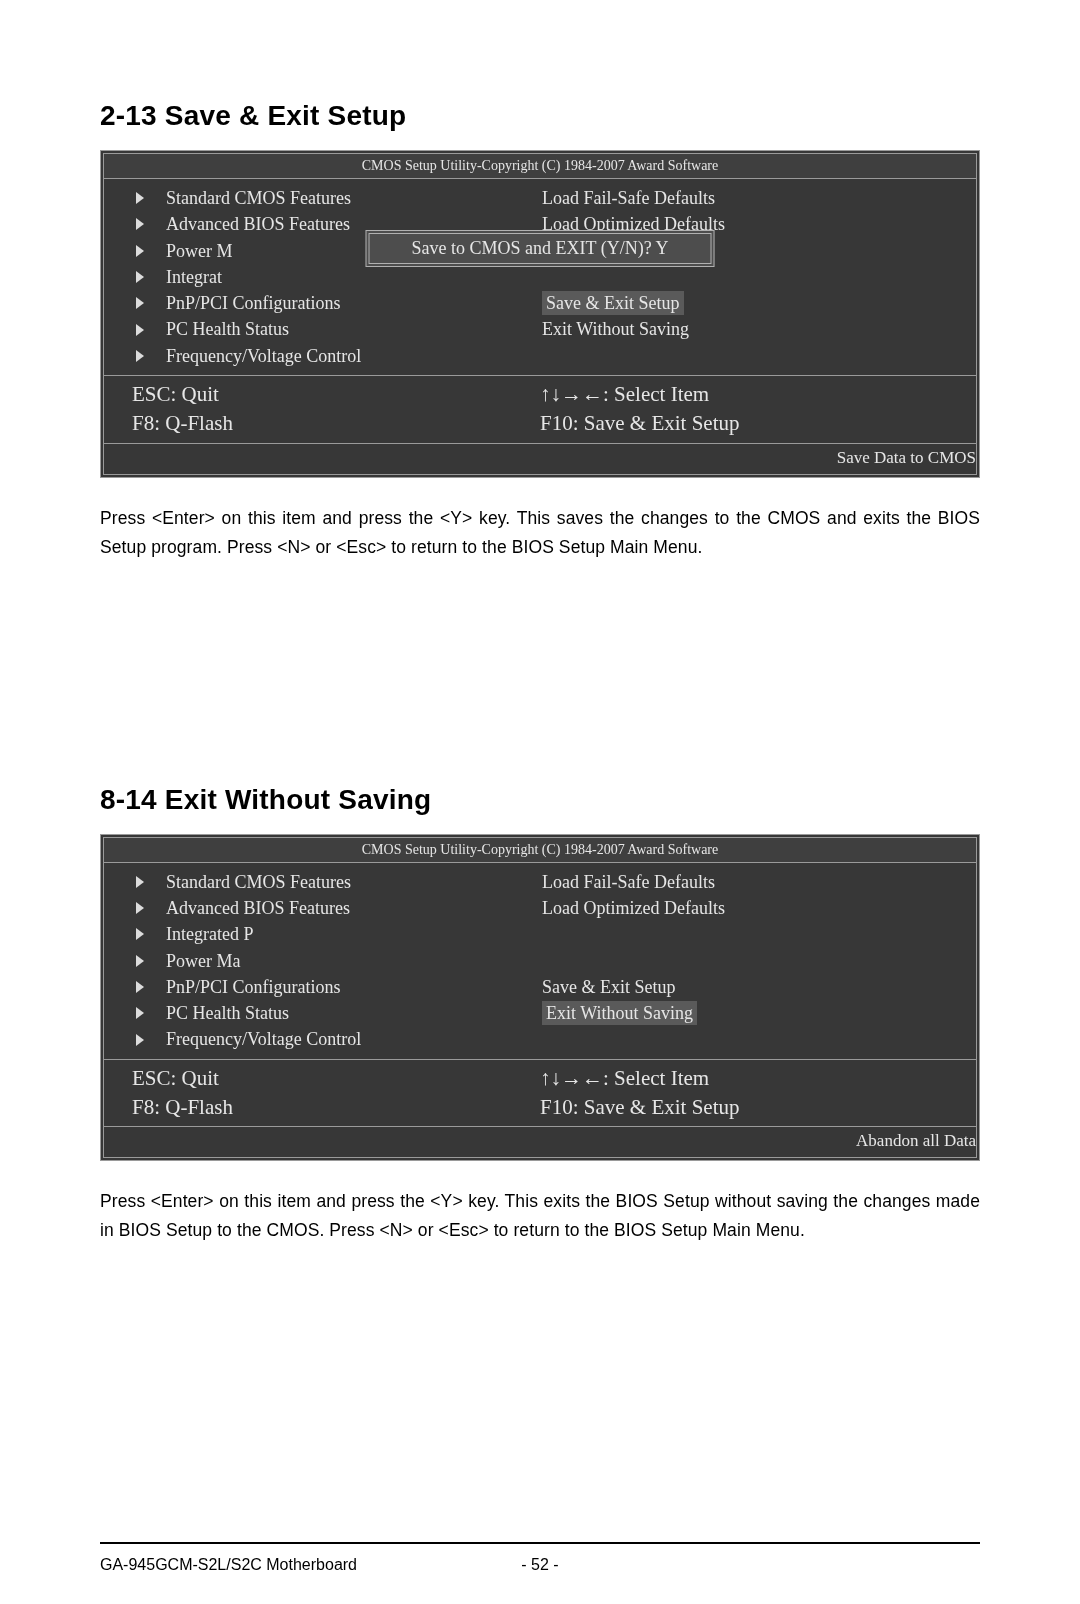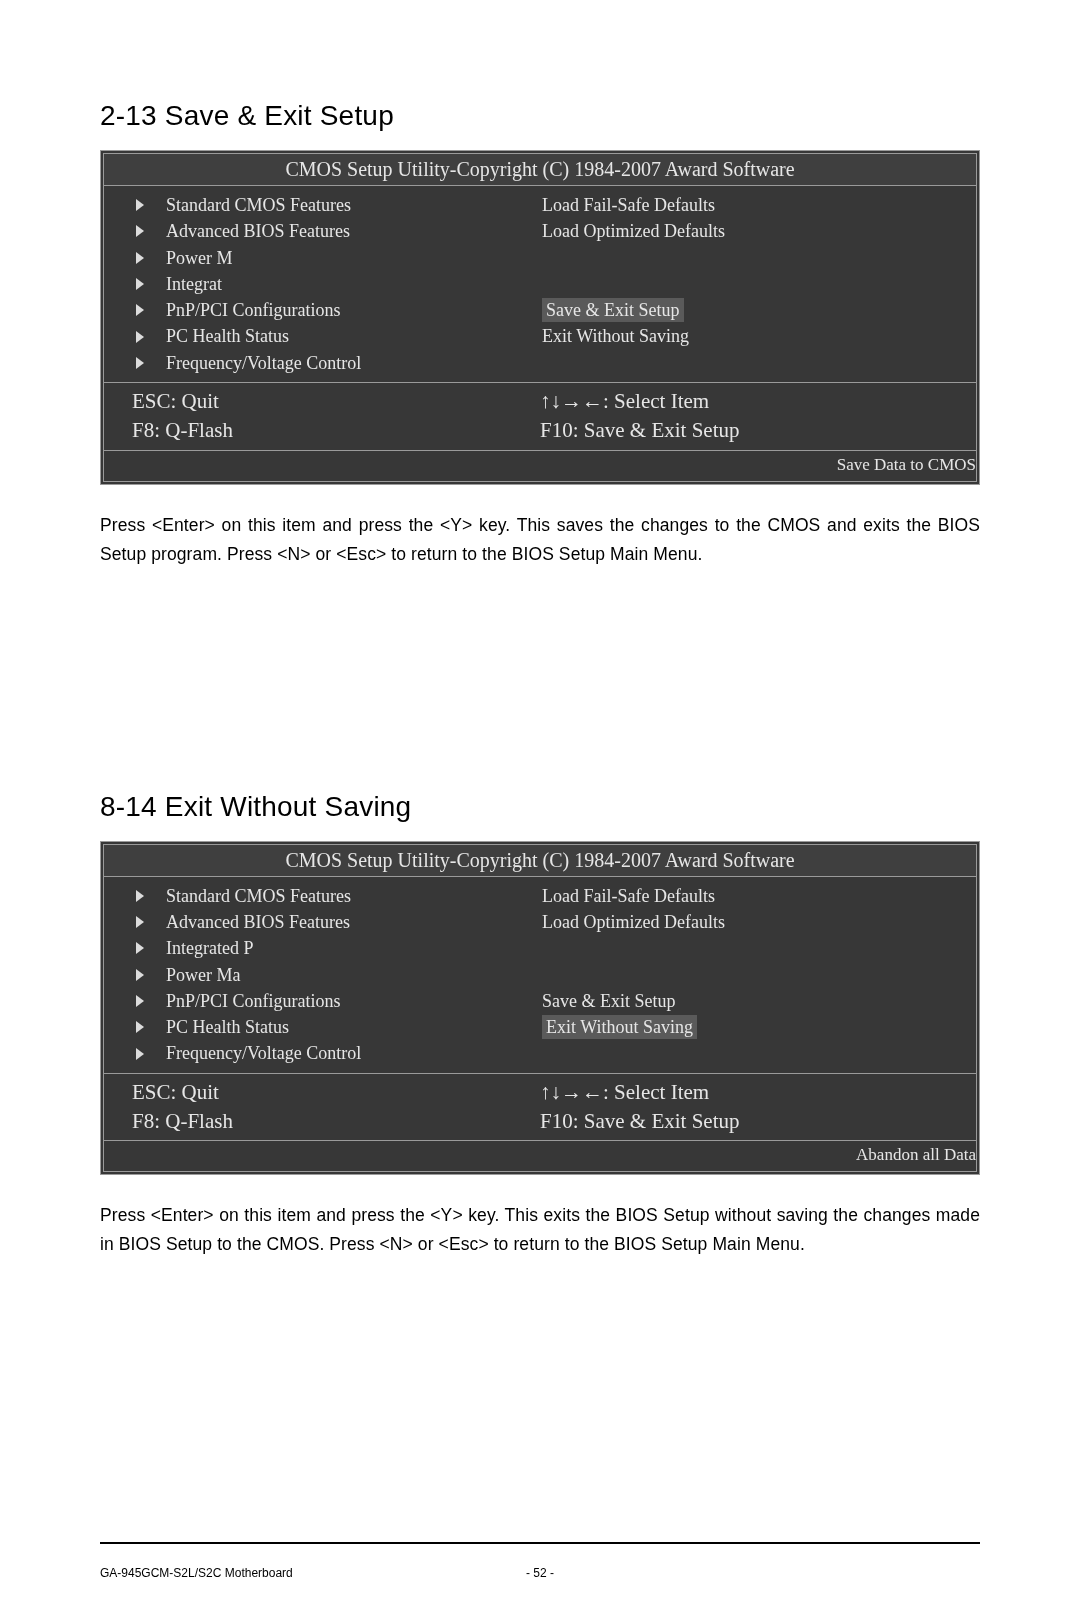--- a/index.html
+++ b/index.html
@@ -6,37 +6,37 @@
   body {
     background: #fff;
     font-family: Arial, Helvetica, sans-serif;
     width: 1080px;
     height: 1604px;
     position: relative;
     padding: 100px 100px 0 100px;
   }
   .sec-heading {
     font-size: 28px;
-    font-weight: normal;
+    font-weight: bold;
     letter-spacing: 0.2px;
     margin-bottom: 18px;
     color: #000;
   }
   .bios-panel {
     background: #373737;
     color: #e6e6e6;
     font-family: "Times New Roman", Times, serif;
     border: 4px double #9a9a9a;
     position: relative;
     margin-bottom: 26px;
   }
   .bios-title {
     text-align: center;
     padding: 4px 0;
-    font-size: 20px;
+    font-size: 14px;
     border-bottom: 1px solid #9a9a9a;
     background: #3f3f3f;
   }
   .bios-body {
     display: flex;
     padding: 6px 12px 6px 12px;
   }
   .bios-col { width: 50%; }
   .bios-row {
     display: flex;
@@ -88,23 +88,23 @@
     margin-bottom: 92px;
   }
   .spacer-big { height: 130px; }
   .footer-line {
     position: absolute;
     left: 100px; right: 100px; bottom: 60px;
     border-top: 2px solid #000;
   }
   .footer {
     position: absolute;
-    left: 100px; right: 100px; bottom: 24px;
-    display: flex;
-    font-size: 12px;
+    left: 100px; right: 100px; bottom: 30px;
+    display: flex;
+    font-size: 16px;
     color: #000;
   }
   .footer .model { width: 44%; }
   .footer .pg { width: 12%; text-align: center; }
 </style>
 </head>
 <body>
 
 <h2 class="sec-heading">2-13   Save &amp; Exit Setup</h2>
 <div class="bios-panel">
@@ -161,20 +161,21 @@
     <div class="bios-keys-col">
       <div>ESC: Quit</div>
       <div>F8: Q-Flash</div>
     </div>
     <div class="bios-keys-col">
       <div>↑↓→←: Select Item</div>
       <div>F10: Save &amp; Exit Setup</div>
     </div>
   </div>
   <div class="bios-help">Save Data to CMOS</div>
+  <div class="dialog" style="top:76px;">Save to CMOS and EXIT (Y/N)? Y</div>
 </div>
 <p class="desc">Press &lt;Enter&gt; on this item and press the &lt;Y&gt; key. This saves the changes to the CMOS and exits the BIOS Setup program. Press &lt;N&gt; or &lt;Esc&gt; to return to the BIOS Setup Main Menu.</p>
 
 <div class="spacer-big"></div>
 
 <h2 class="sec-heading">8-14   Exit Without Saving</h2>
 <div class="bios-panel">
   <div class="bios-title">CMOS Setup Utility-Copyright (C) 1984-2007 Award Software</div>
   <div class="bios-body">
     <div class="bios-col">

